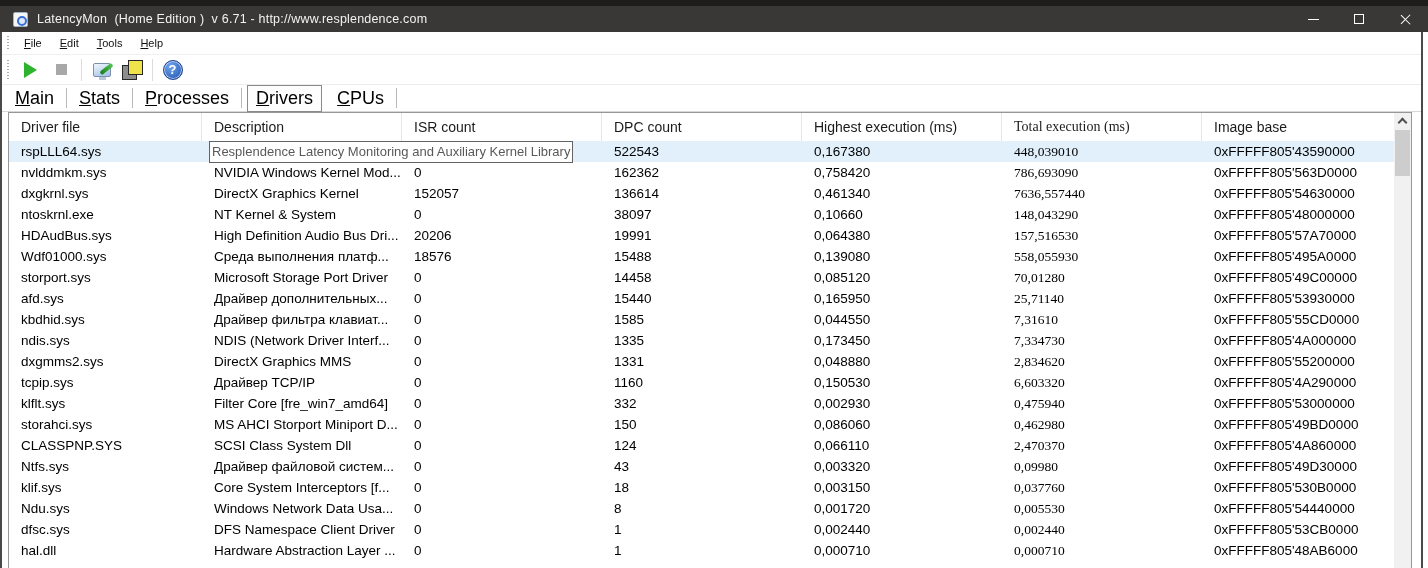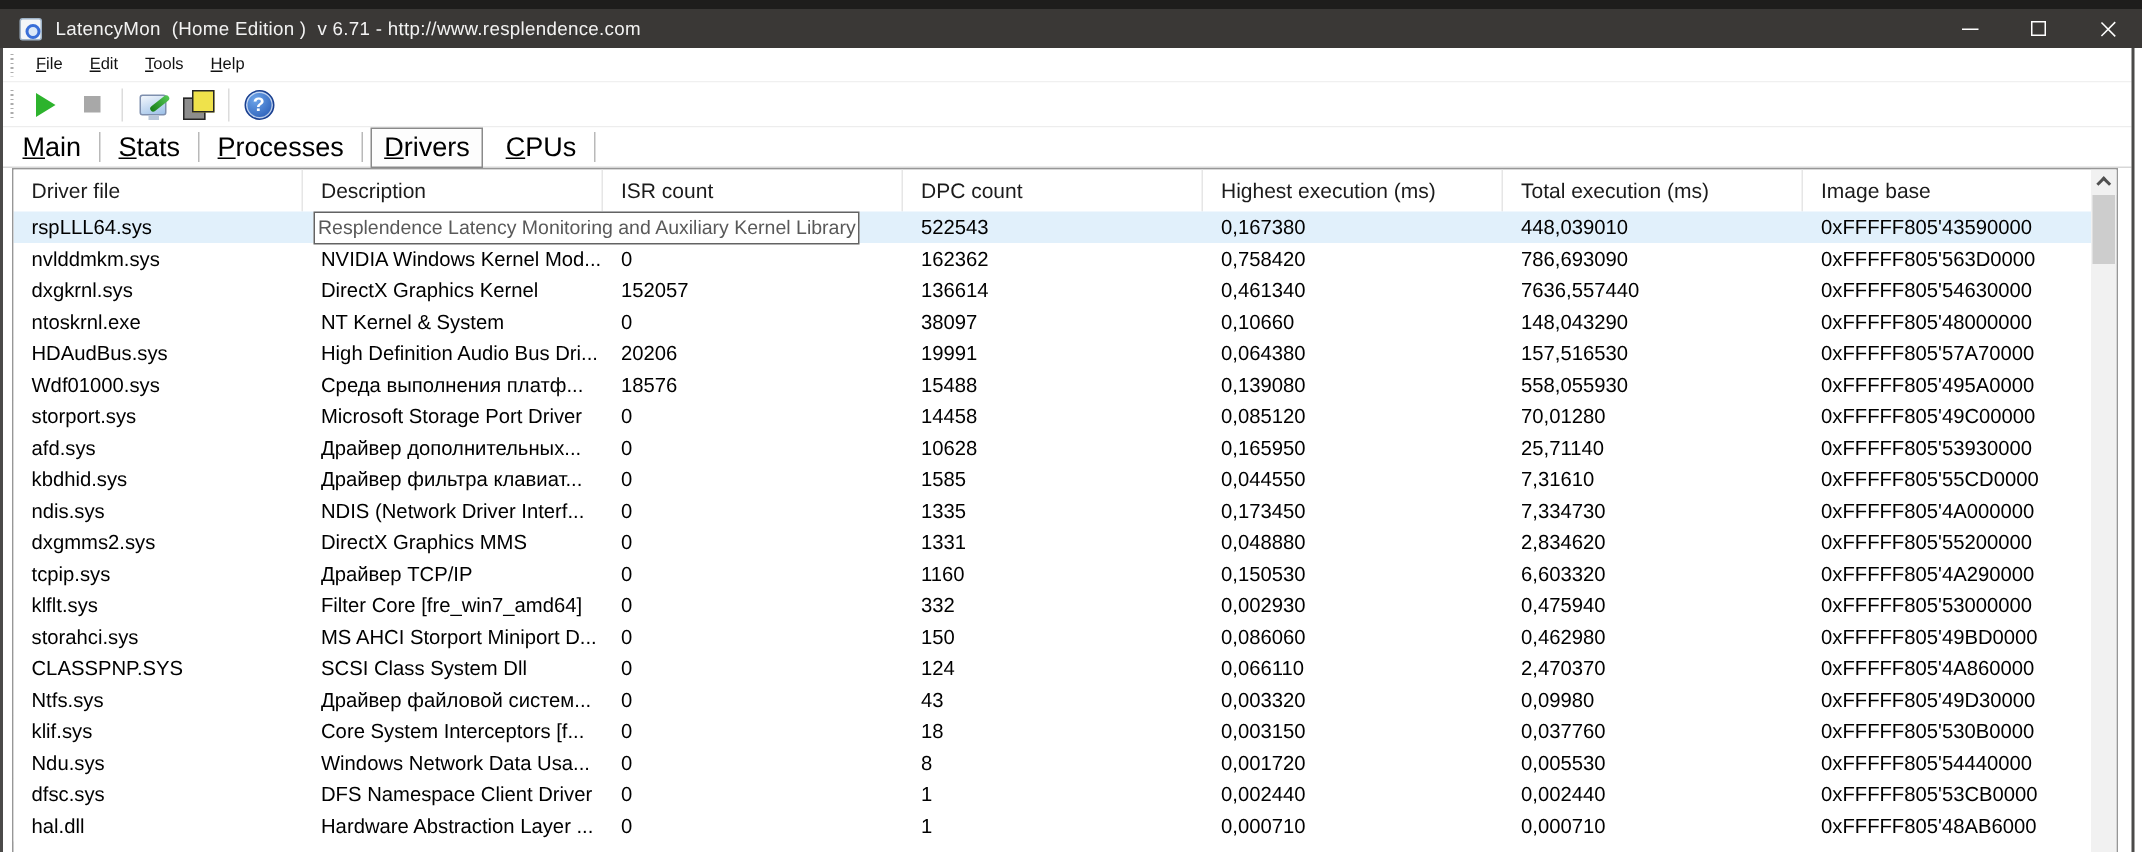--- a/index.html
+++ b/index.html
@@ -80,21 +80,21 @@
   .lv-header { display:flex; height:28px; width:calc(100% - 17px); align-items:stretch;
     background:#fff; }
   .hcell { display:flex; align-items:center; padding-left:12px; font-size:14px; color:#1b1b1b;
     border-right:1px solid #e6e6e6; overflow:hidden; white-space:nowrap; }
   .hcell:last-child { border-right:none; }
   .lv-body { position:absolute; left:0; top:28px; right:17px; bottom:0; }
   .lv-row { display:flex; height:21px; line-height:21px; width:100%; background:#fff; }
   .lv-row.selected { background:#e1f0fb; }
   .cell { padding-left:12px; font-size:13.5px; color:#000; overflow:hidden; white-space:nowrap; }
   .c0 { width:193px; } .c1 { width:200px; } .c2 { width:200px; } .c3 { width:200px; }
-  .c4 { width:200px; } .c5 { width:200px; } .c6 { flex:1; }
+  .c4 { width:200px; } .c5 { width:200px;font-family:Liberation Serif, serif; } .c6 { flex:1; }
 
   
   .lv-tooltip { position:absolute; left:200px; top:28px; height:22px; line-height:20px;
     padding:0 2px; background:#ffffff; border:1px solid #636363; color:#595959; font-size:13px;
     white-space:nowrap; z-index:5; }
 
   
   .scrollbar { position:absolute; top:0; right:0; bottom:0; width:17px; background:#f1f1f1; }
   .scroll-up-btn { width:17px; height:17px; display:flex; align-items:flex-start;
     justify-content:center; background:#f1f1f1; }
@@ -241,21 +241,21 @@
           <div class="cell c2">0</div>
           <div class="cell c3">14458</div>
           <div class="cell c4">0,085120</div>
           <div class="cell c5">70,01280</div>
           <div class="cell c6">0xFFFFF805'49C00000</div>
         </div>
         <div class="lv-row">
           <div class="cell c0">afd.sys</div>
           <div class="cell c1">Драйвер дополнительных...</div>
           <div class="cell c2">0</div>
-          <div class="cell c3">10628</div>
+          <div class="cell c3">15440</div>
           <div class="cell c4">0,165950</div>
           <div class="cell c5">25,71140</div>
           <div class="cell c6">0xFFFFF805'53930000</div>
         </div>
         <div class="lv-row">
           <div class="cell c0">kbdhid.sys</div>
           <div class="cell c1">Драйвер фильтра клавиат...</div>
           <div class="cell c2">0</div>
           <div class="cell c3">1585</div>
           <div class="cell c4">0,044550</div>

